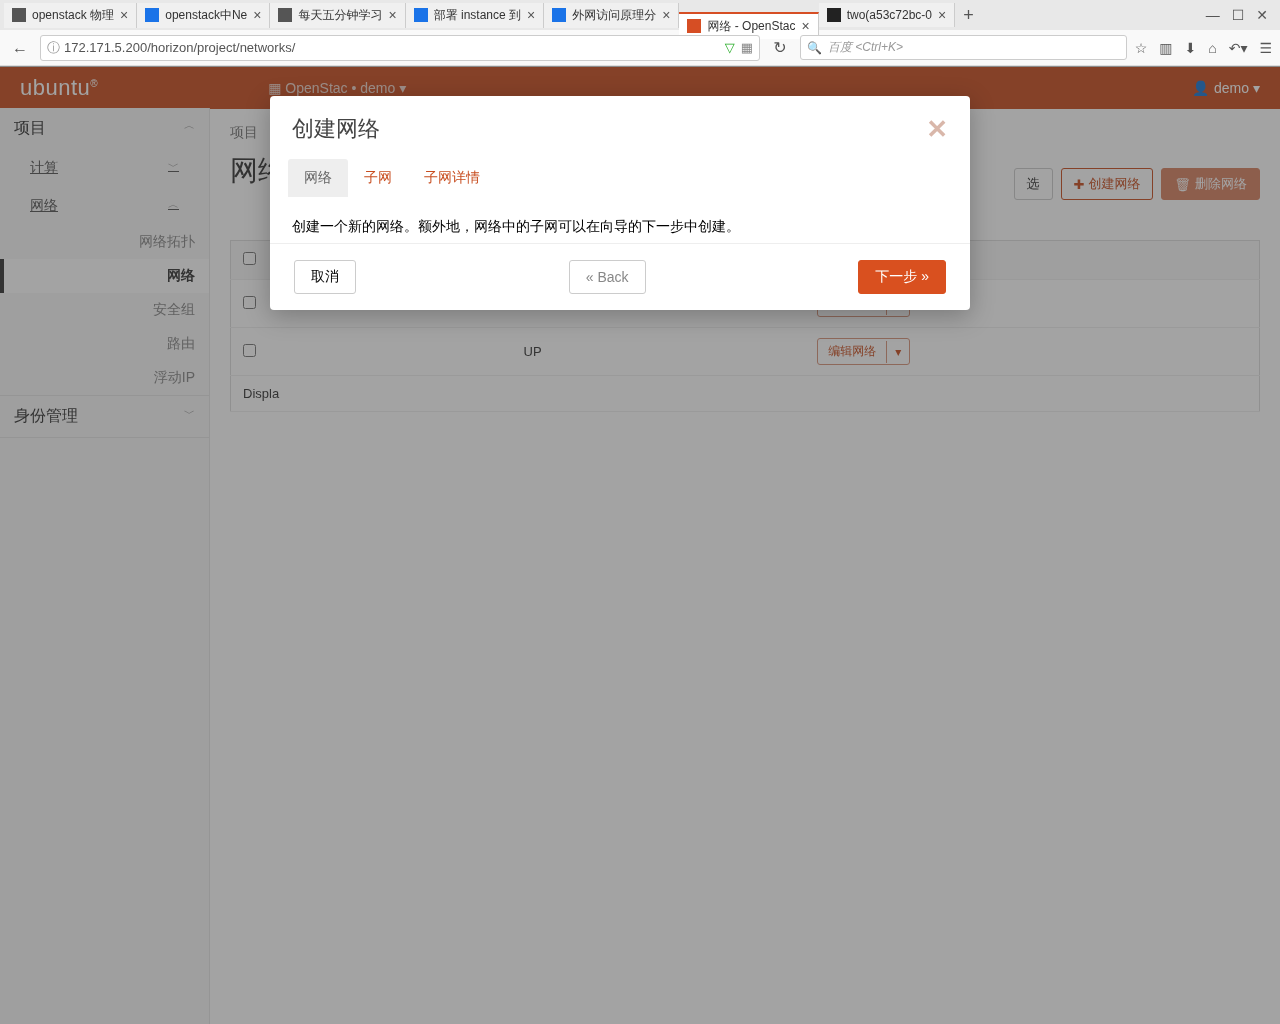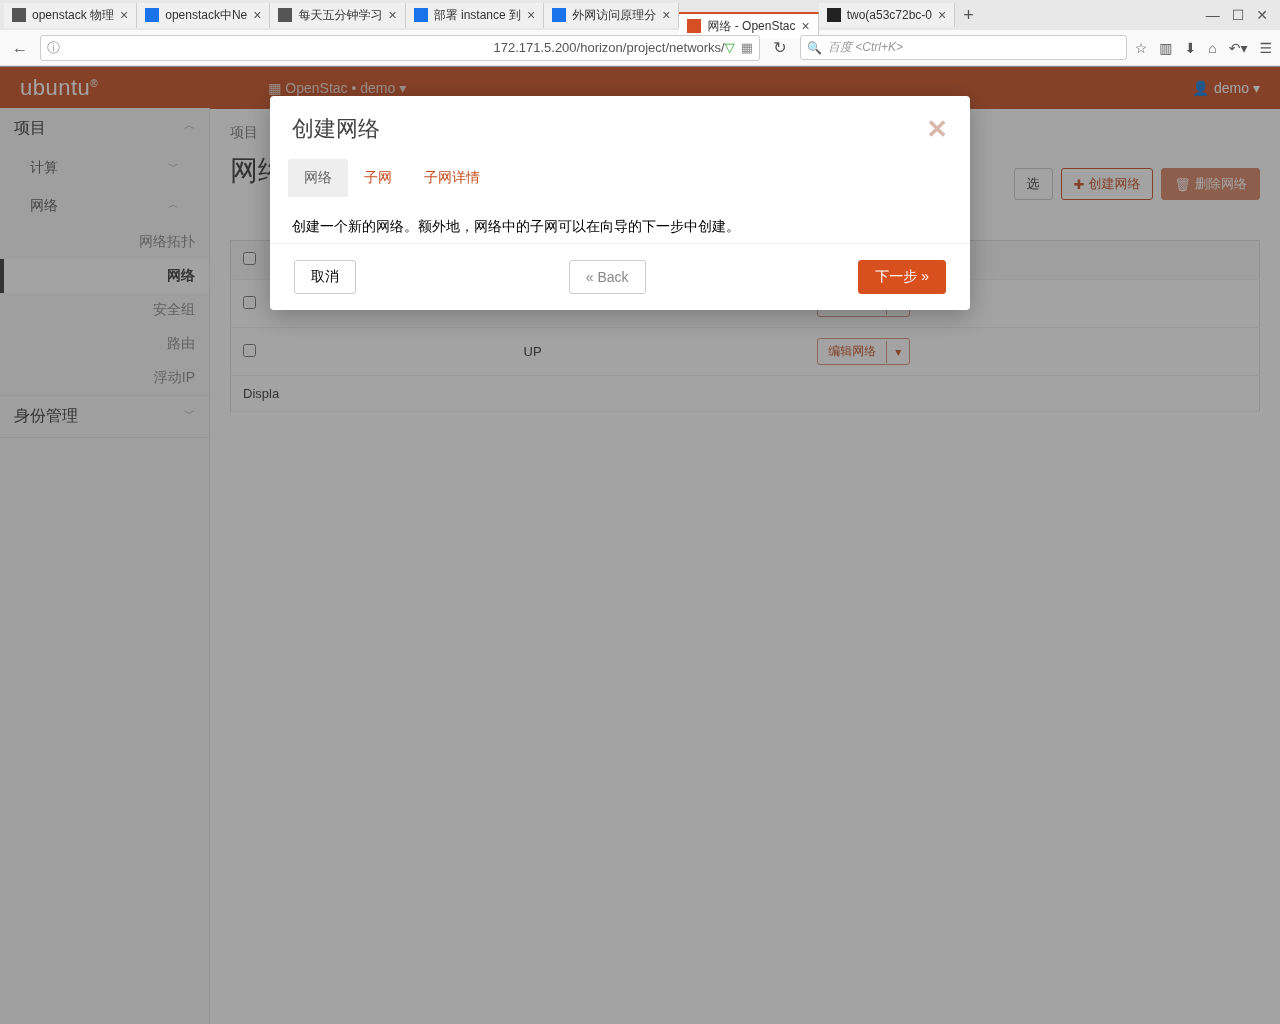--- a/index.html
+++ b/index.html
@@ -17,38 +17,38 @@
 .tab-title { white-space:nowrap; overflow:hidden; text-overflow:ellipsis; flex:1;}
 .tab-close { font-size:14px; color:#555; }
 .new-tab { padding:2px 8px; color:#555; font-size:18px; cursor:pointer;}
 .window-controls { margin-left:auto; display:flex; gap:12px; padding:0 8px; color:#555;}
 .window-controls span { cursor:pointer; font-size:14px;}
 
 .addr-row { display:flex; align-items:center; height:36px; padding:0 8px; gap:8px; background:#f9f9f9; border-bottom:1px solid #ddd;}
 .nav-btn { width:24px; height:24px; display:inline-flex; align-items:center; justify-content:center; color:#555; cursor:pointer; font-size:16px;}
 .addr-bar { flex:0 0 720px; display:flex; align-items:center; border:1px solid #ccc; border-radius:3px; padding:3px 6px; background:#fff; font-size:13px; color:#555;}
 .addr-info { color:#999; margin-right:4px;}
-.addr-text { flex:1;text-align:right; }
+.addr-text { flex:1; }
 .addr-icons { display:flex; gap:6px; color:#888;}
 .search-bar { flex:1; display:flex; align-items:center; border:1px solid #ccc; border-radius:3px; padding:3px 6px; background:#fff; color:#999; font-size:12px; font-style:italic;}
 .toolbar-icons { display:flex; gap:12px; color:#555; align-items:center;}
 .toolbar-icons span { cursor:pointer;}
 
 
 .os-header { height:42px; background:#c84e20; color:#fff; display:flex; align-items:center; padding:0 20px;justify-content:center;}
 .os-logo { font-size:22px; font-weight:400; letter-spacing:0.5px; }
 .os-logo sup { font-size:10px; vertical-align:super;}
 .os-project { margin-left:170px; color:#f3d8ce; font-size:14px;}
 .os-user { margin-left:auto; display:flex; align-items:center; gap:4px; font-size:14px;}
 
 
 .sidebar { position:absolute; top:108px; left:0; width:210px; background:#f7f7f7; border-right:1px solid #e5e5e5; height:calc(100% - 108px);}
 .side-section { border-bottom:1px solid #e5e5e5;}
 .side-head { padding:10px 14px; font-size:16px; color:#333; display:flex; justify-content:space-between; cursor:pointer;}
-.side-item { padding:10px 30px; font-size:14px; color:#555; display:flex; justify-content:space-between; cursor:pointer;}
+.side-item { padding:10px 30px; font-size:14px; color:#555; display:flex; justify-content:space-between; cursor:pointer;text-decoration:underline;}
 .side-sub { padding:8px 0 8px 0; text-align:right; padding-right:14px; font-size:14px; color:#888; cursor:pointer;}
 .side-sub.active { background:#fff; border-left:4px solid #333; font-weight:bold; color:#333;}
 .chev { font-size:11px; color:#999;}
 
 
 .main { position:absolute; top:108px; left:210px; right:0; padding:16px 20px;}
 .breadcrumb { color:#777; font-size:14px; margin-bottom:10px;}
 .page-title { font-size:28px; font-weight:400; color:#333; margin-bottom:16px;}
 .toolbar-right { position:absolute; right:20px; top:60px; display:flex; gap:8px;}
 .btn { padding:6px 12px; border:1px solid #ccc; border-radius:3px; background:#fff; font-size:13px; cursor:pointer; display:inline-flex; align-items:center; gap:4px;}

